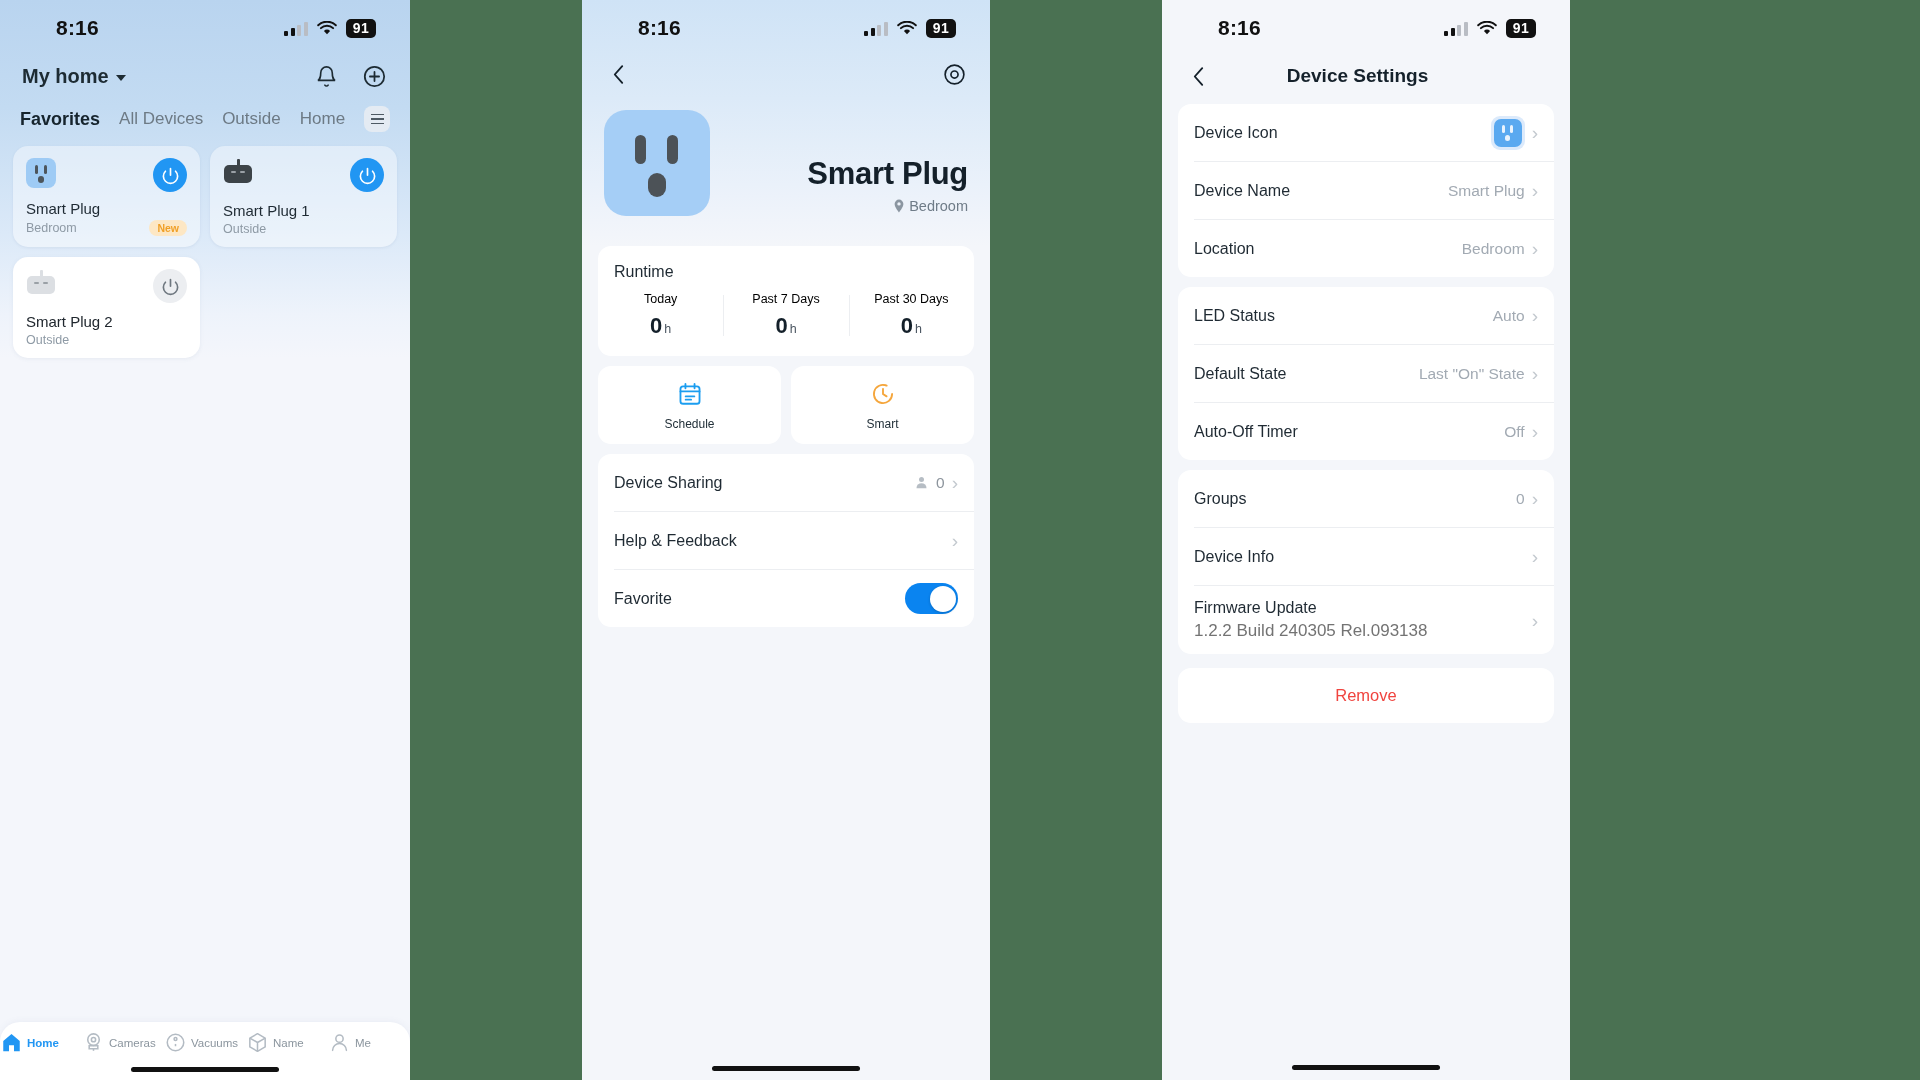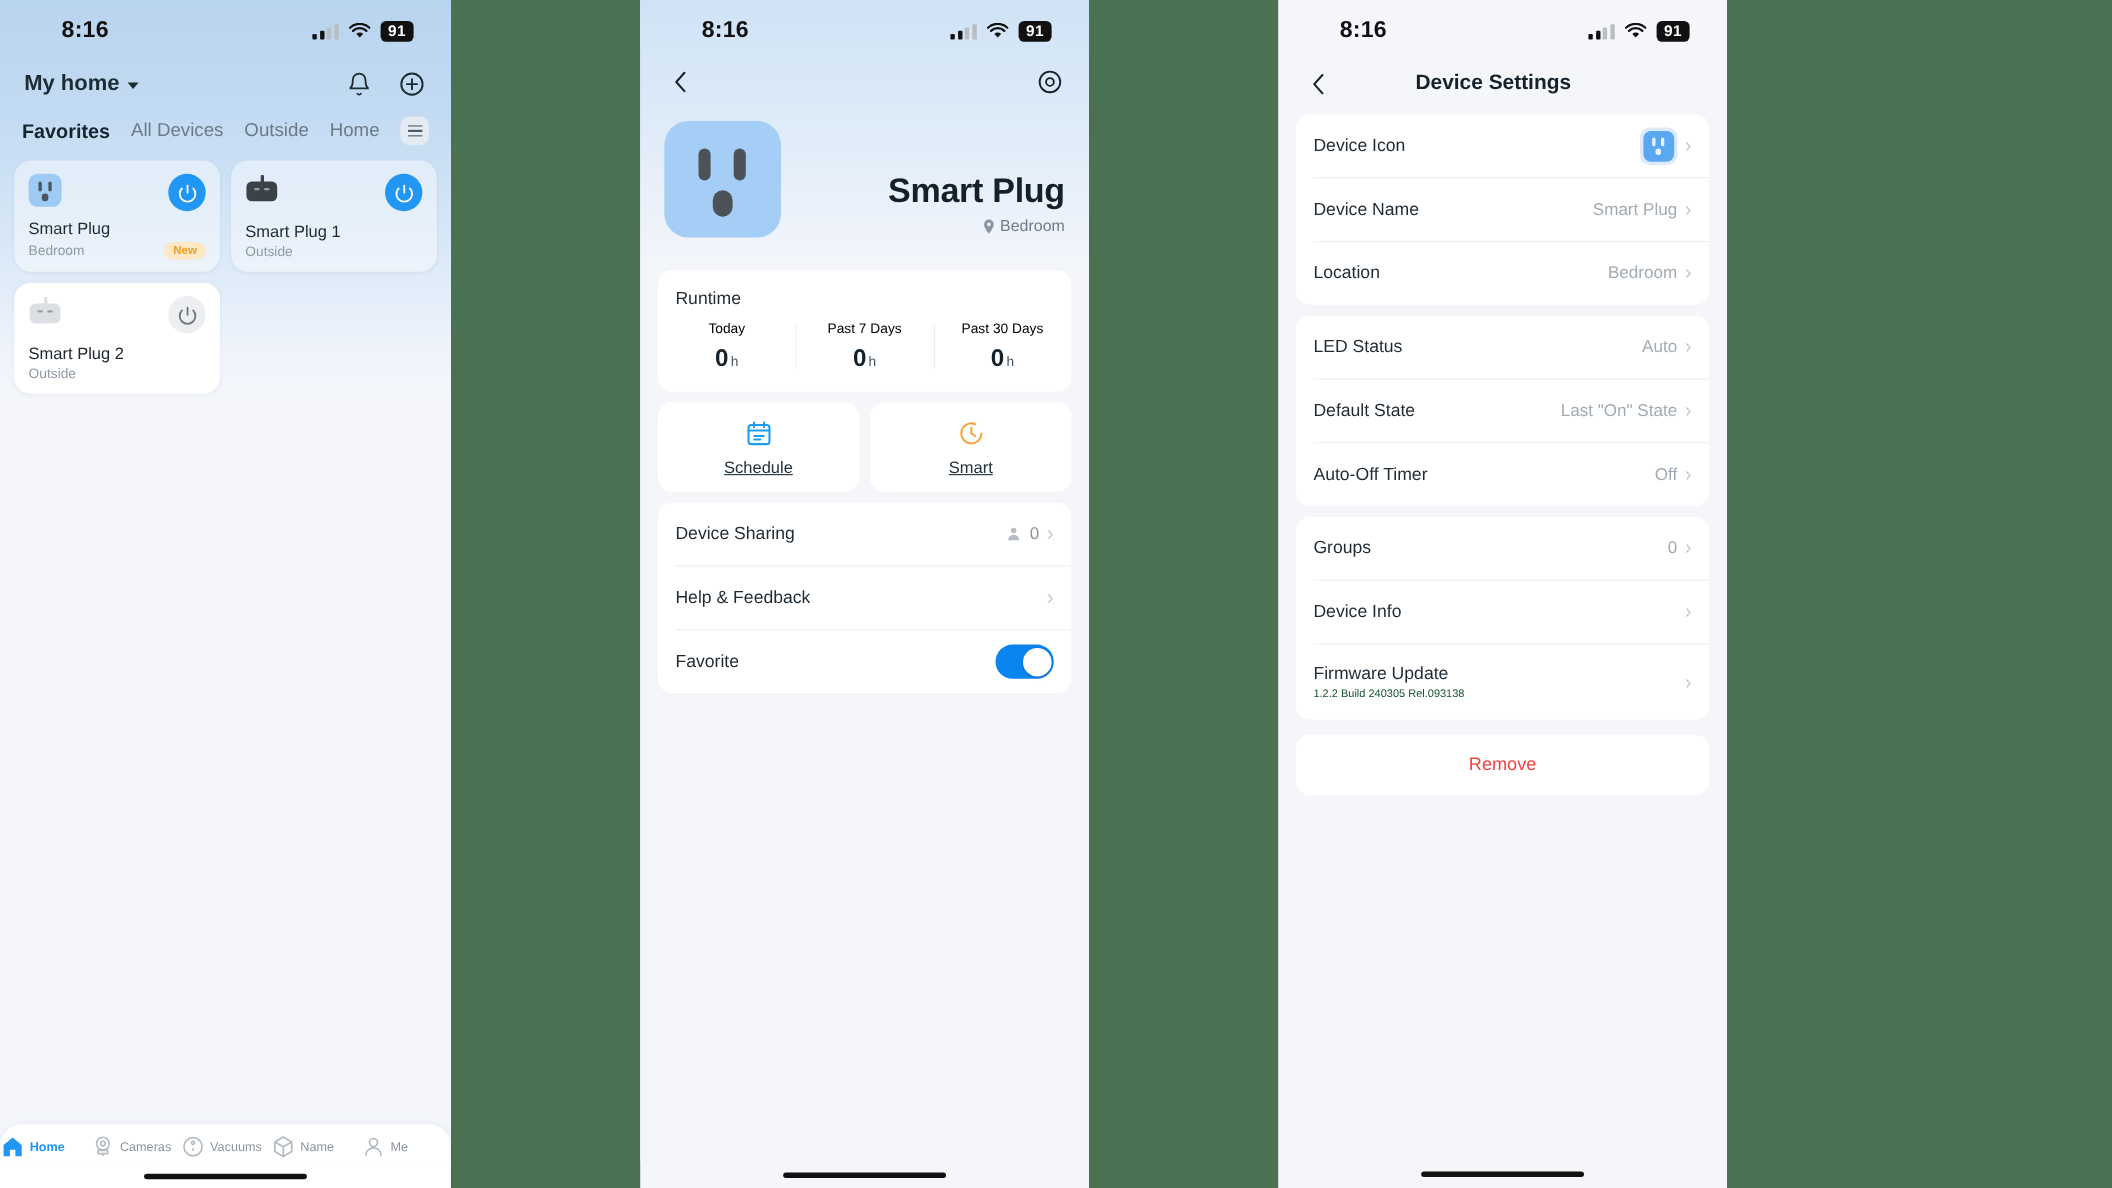--- a/index.html
+++ b/index.html
@@ -124,35 +124,35 @@
   .runtime-title { font-size:16px; color:#1f2a33; padding: 17px 16px 3px;}
   .runtime-grid { display:flex; padding: 8px 0 17px;}
   .rt-cell { flex:1; text-align:center; position:relative;}
   .rt-cell + .rt-cell::before { content:""; position:absolute; left:0; top:3px; bottom:3px; width:1px; background:#eceef1;}
   .rt-k { font-size:12.5px; color:#000000;}
   .rt-v { font-size:22px; font-weight:700; color:#14202a; margin-top:7px;}
   .rt-v small { font-size:12.5px; font-weight:400; color:#4a5560; margin-left:2px;}
 
   .actions { display:flex; gap:10px; margin-bottom:10px;}
   .act { flex:1; background:#fff; border-radius:13px; padding:15px 0 13px; display:flex;flex-direction:column;align-items:center;gap:10px; cursor:pointer;}
-  .act span { font-size:15px; color:#2a3views; color:#223039;text-decoration:underline;}
+  .act span { font-size:12px; color:#2a3views; color:#223039;}
 
   .toggle { width:53px;height:31px;border-radius:16px;background:#0a84f0;position:relative;cursor:pointer;}
   .toggle i { position:absolute; width:26px;height:26px;border-radius:50%;background:#fff;top:2.5px;right:2.5px;display:block;box-shadow:0 1px 3px rgba(0,0,0,.2);}
   .chev { color:#c3c9cf; font-size:19px; line-height:1; font-weight:300;}
   .p2-home { height: 24px; display:flex;align-items:center;justify-content:center; flex:0 0 auto;}
   .p2-home i { width:148px;height:5px;border-radius:3px;background:#111;display:block;}
 
   
   .p3 { width: 408px; background:#f4f6fa; display:flex;flex-direction:column;}
   .p3-nav { display:flex; align-items:center; padding: 6px 22px 14px; position:relative;}
   .p3-title { position:absolute; left:0; right:17px; text-align:center; font-size:19px; font-weight:700; color:#15212b;}
   .p3-body { padding: 0 16px; flex:1 1 auto;}
   .val { font-size:15.5px; color:#a2aab3;}
-  .sub { font-size:10px; color:#14532d; margin-top:4px;}
+  .sub { font-size:17px; color:#737373; margin-top:4px;}
   .remove-btn { background:#fff; border-radius:13px; text-align:center; padding:18px 0; margin-top:14px;
                 font-size:16.5px; color:#f0443f; cursor:pointer;}
   .mini-plug { width:28px;height:28px;border-radius:7px;background:#5aa9f0;position:relative;}
   .mini-plug .s1,.mini-plug .s2{position:absolute;width:3px;height:8px;border-radius:2px;background:#e9f3fd;top:6px;}
   .mini-plug .s1{left:8px;} .mini-plug .s2{left:16.5px;}
   .mini-plug .g{position:absolute;width:5px;height:6.5px;border-radius:3px;background:#e9f3fd;left:11.5px;top:16px;}
   .icon-box { width:34px;height:34px;border-radius:9px;background:#dceafb;display:flex;align-items:center;justify-content:center;}
   .p3-home { height: 26px; display:flex;align-items:center;justify-content:center; flex:0 0 auto;}
   .p3-home i { width:148px;height:5px;border-radius:3px;background:#111;display:block;}
   svg { display:block; }

